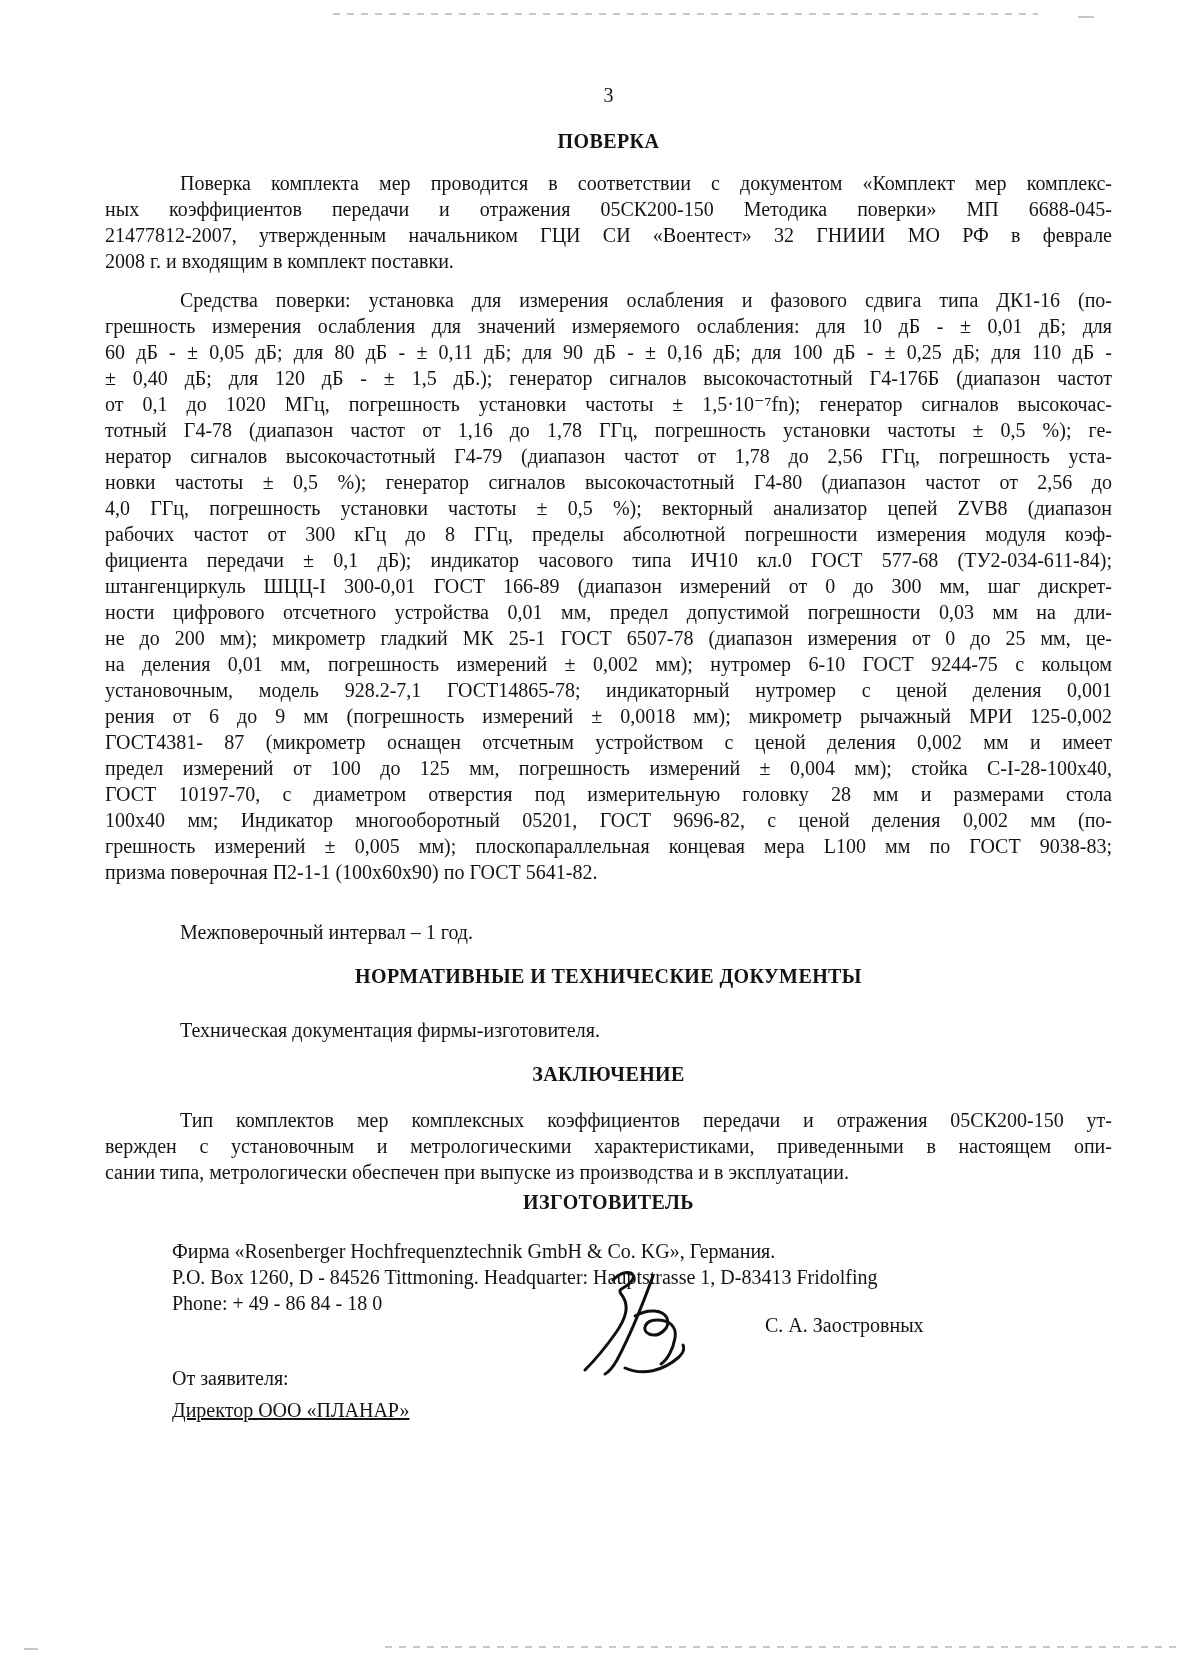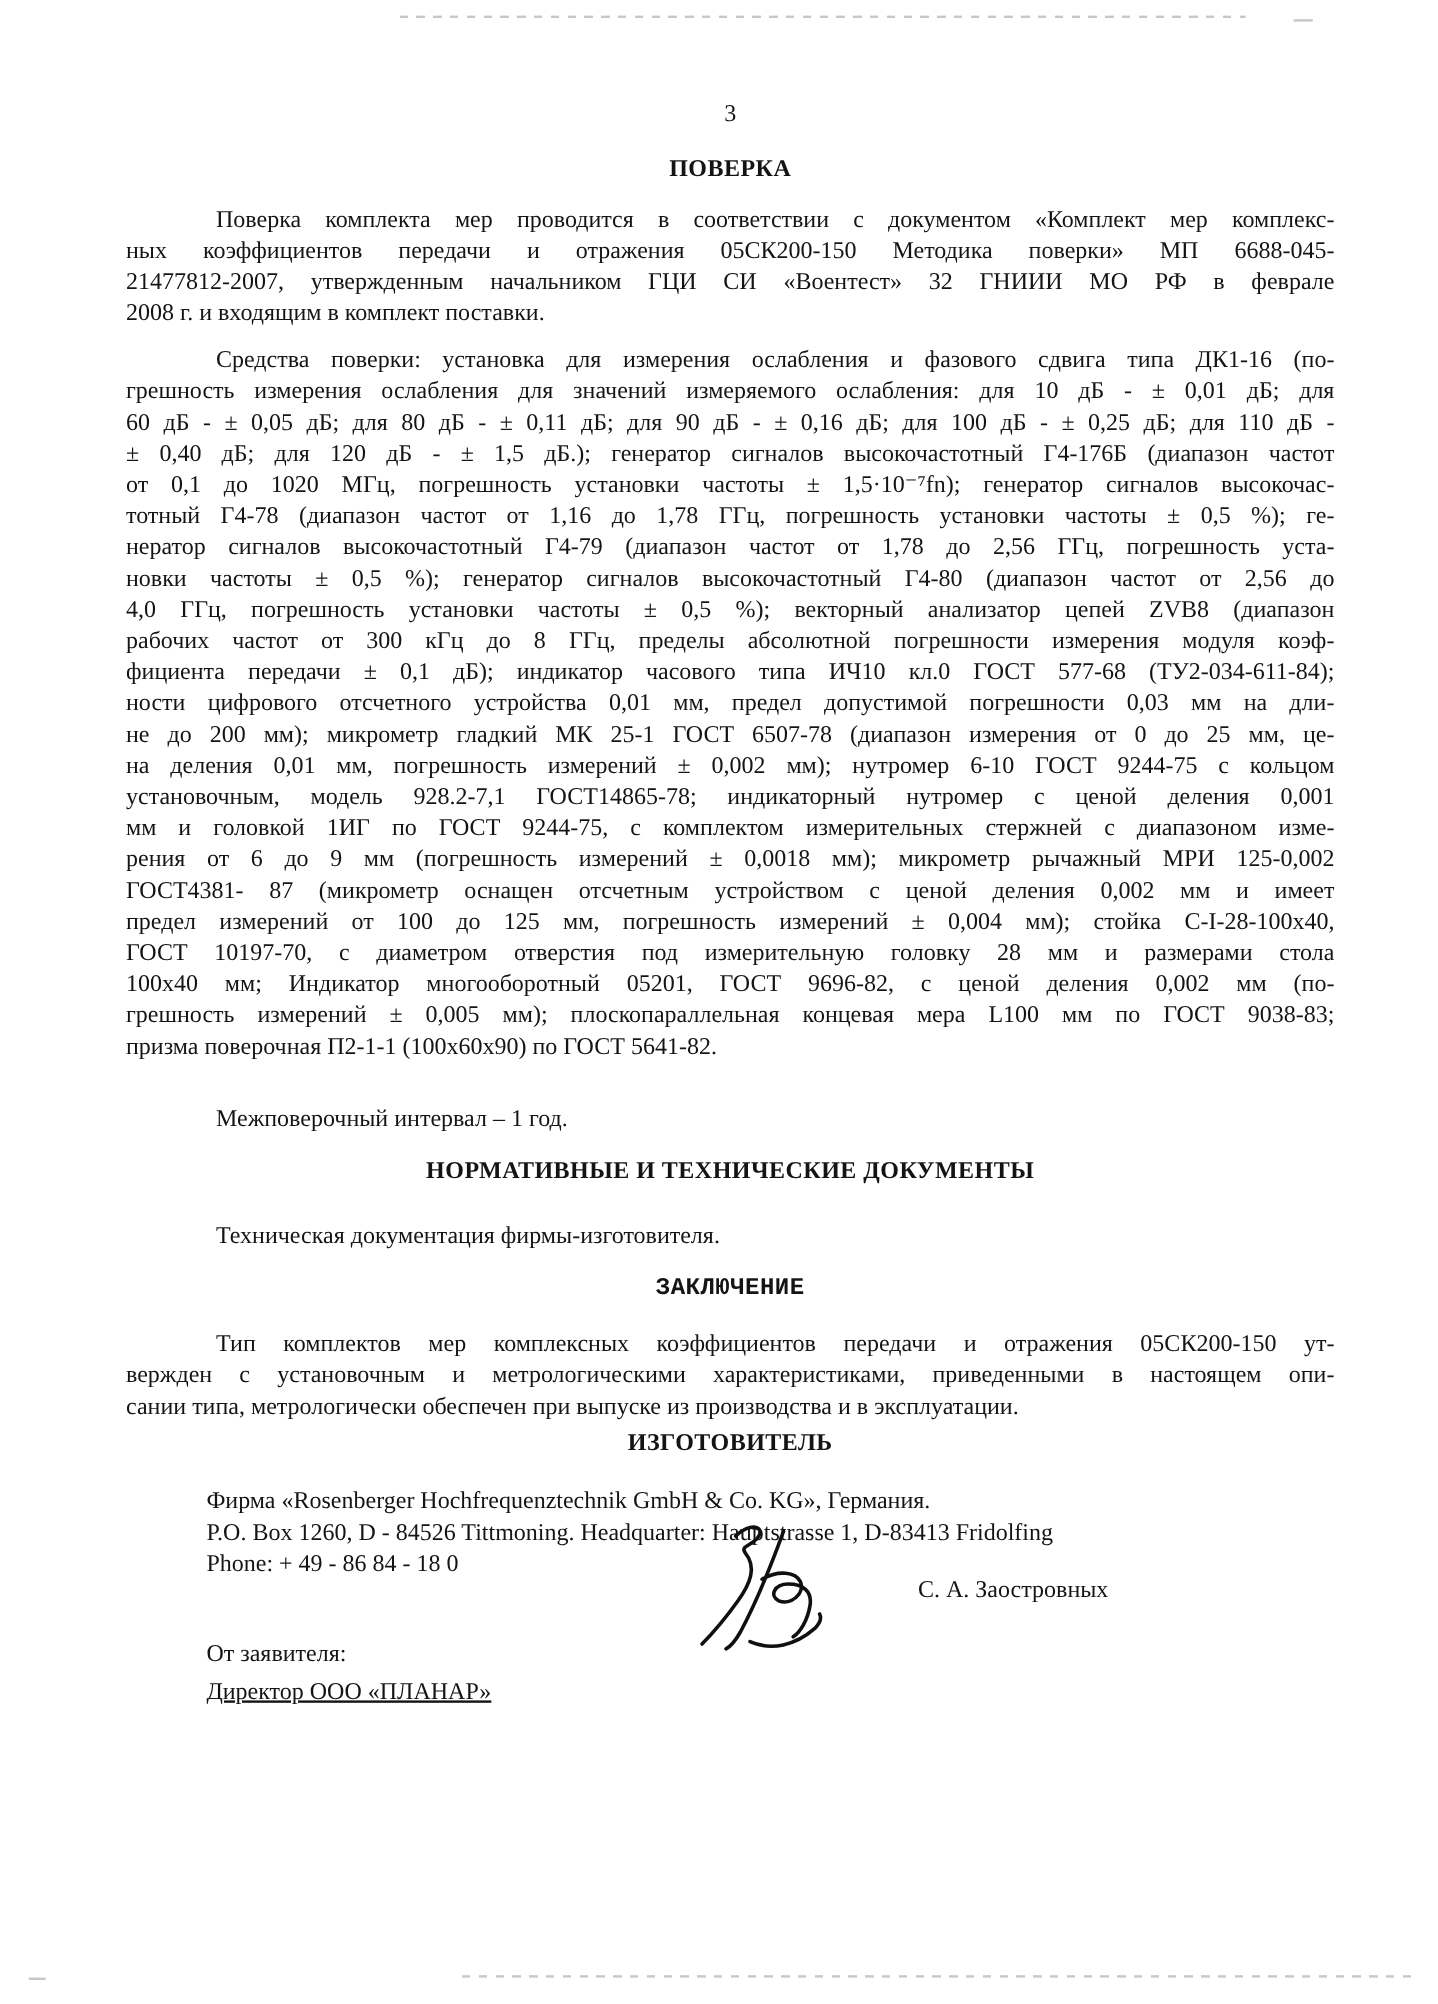--- a/index.html
+++ b/index.html
@@ -26,21 +26,21 @@
   .heading { font-weight:bold; letter-spacing:0.4px; line-height:26px; height:26px; }
   .single { line-height:26px; height:26px; text-indent:75px; }
 
   .page-number   { margin-top:12px; line-height:26px; height:26px; }
   .h-poverka     { margin-top:20px; }
   .p-intro       { margin-top:16px; }
   .p-sredstva    { margin-top:13px; }
   .p-interval    { margin-top:34px; }
   .h-norm        { margin-top:18px; }
   .p-tech        { margin-top:28px; }
-  .h-concl      { margin-top:18px;font-family:Liberation Mono, monospace; }
+  .h-concl      { margin-top:18px; }
   .p-concl       { margin-top:20px; }
   .h-manu        { margin-top:4px; }
   .manu-lines    { margin-top:23px; margin-left:67px; }
 
   .sig-area      { position:relative; height:170px; }
   .sig-from      { position:absolute; left:67px;  top:49px;  line-height:26px; }
   .sig-director  { position:absolute; left:67px;  top:81px;  line-height:26px;text-decoration:underline; }
   .sig-svg       { position:absolute; left:470px; top:-48px; }
   .sig-name      { position:absolute; left:660px; top:-4px;  line-height:26px; }
 
@@ -78,25 +78,25 @@
         <div class="tline">грешность измерения ослабления для значений измеряемого ослабления: для 10 дБ - ± 0,01 дБ; для</div>
         <div class="tline">60 дБ - ± 0,05 дБ; для 80 дБ - ± 0,11 дБ; для 90 дБ - ± 0,16 дБ; для 100 дБ - ± 0,25 дБ; для 110 дБ -</div>
         <div class="tline">± 0,40 дБ; для 120 дБ - ± 1,5 дБ.); генератор сигналов высокочастотный Г4-176Б (диапазон частот</div>
         <div class="tline">от 0,1 до 1020 МГц, погрешность установки частоты ± 1,5·10⁻⁷fn); генератор сигналов высокочас-</div>
         <div class="tline">тотный Г4-78 (диапазон частот от 1,16 до 1,78 ГГц, погрешность установки частоты ± 0,5 %); ге-</div>
         <div class="tline">нератор сигналов высокочастотный Г4-79 (диапазон частот от 1,78 до 2,56 ГГц, погрешность уста-</div>
         <div class="tline">новки частоты ± 0,5 %); генератор сигналов высокочастотный Г4-80 (диапазон частот от 2,56 до</div>
         <div class="tline">4,0 ГГц, погрешность установки частоты ± 0,5 %); векторный анализатор цепей ZVB8 (диапазон</div>
         <div class="tline">рабочих частот от 300 кГц до 8 ГГц, пределы абсолютной погрешности измерения модуля коэф-</div>
         <div class="tline">фициента передачи ± 0,1 дБ); индикатор часового типа ИЧ10 кл.0 ГОСТ 577-68 (ТУ2-034-611-84);</div>
+        <div class="tline">штангенциркуль ШЦЦ-I 300-0,01 ГОСТ 166-89 (диапазон измерений от 0 до 300 мм, шаг дискрет-</div>
         <div class="tline">ности цифрового отсчетного устройства 0,01 мм, предел допустимой погрешности 0,03 мм на дли-</div>
         <div class="tline">не до 200 мм); микрометр гладкий МК 25-1 ГОСТ 6507-78 (диапазон измерения от 0 до 25 мм, це-</div>
         <div class="tline">на деления 0,01 мм, погрешность измерений ± 0,002 мм); нутромер 6-10 ГОСТ 9244-75 с кольцом</div>
         <div class="tline">установочным, модель 928.2-7,1 ГОСТ14865-78; индикаторный нутромер с ценой деления 0,001</div>
-        <div class="tline">мм и головкой 1ИГ по ГОСТ 9244-75, с комплектом измерительных стержней с диапазоном изме-</div>
         <div class="tline">рения от 6 до 9 мм (погрешность измерений ± 0,0018 мм); микрометр рычажный МРИ 125-0,002</div>
         <div class="tline">ГОСТ4381- 87 (микрометр оснащен отсчетным устройством с ценой деления 0,002 мм и имеет</div>
         <div class="tline">предел измерений от 100 до 125 мм, погрешность измерений  ± 0,004 мм); стойка С-I-28-100х40,</div>
         <div class="tline">ГОСТ 10197-70, с диаметром отверстия под измерительную головку 28 мм и размерами стола</div>
         <div class="tline">100х40 мм; Индикатор многооборотный 05201,  ГОСТ 9696-82, с ценой деления 0,002 мм (по-</div>
         <div class="tline">грешность измерений ± 0,005 мм); плоскопараллельная концевая мера L100 мм по ГОСТ 9038-83;</div>
         <div class="tline tline-last">призма поверочная П2-1-1 (100х60х90) по ГОСТ 5641-82.</div>
       </div>
 
     <div class="single p-interval">Межповерочный интервал – 1 год.</div>

